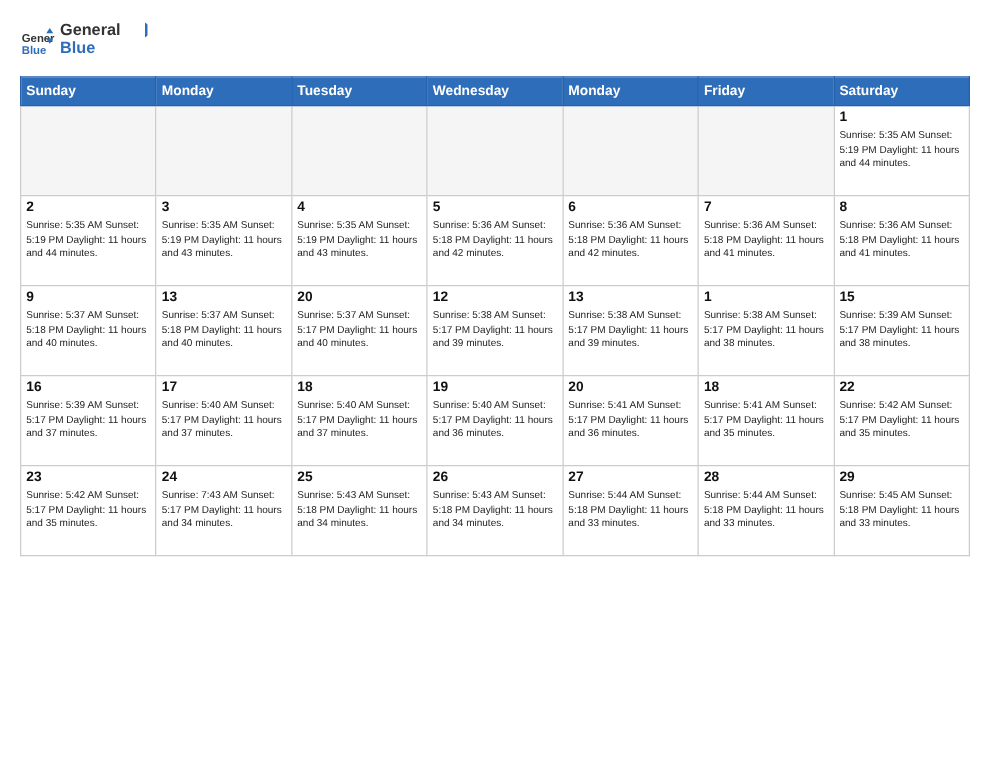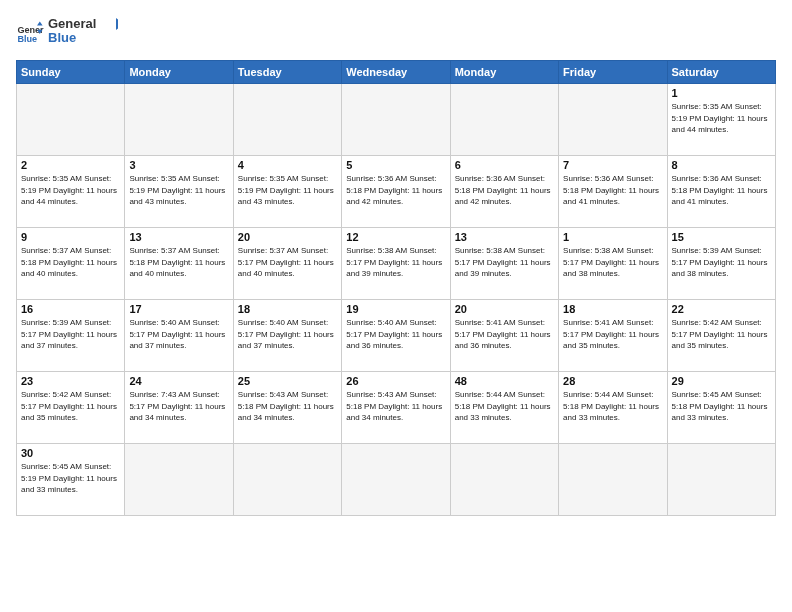--- a/index.html
+++ b/index.html
@@ -314,51 +314,36 @@
 and 34 minutes.</div>
           </td>
           <td>
             <div class="day-number">26</div>
             <div class="day-info">Sunrise: 5:43 AM
 Sunset: 5:18 PM
 Daylight: 11 hours
 and 34 minutes.</div>
           </td>
           <td>
-            <div class="day-number">48</div>
+            <div class="day-number">27</div>
             <div class="day-info">Sunrise: 5:44 AM
 Sunset: 5:18 PM
 Daylight: 11 hours
 and 33 minutes.</div>
           </td>
           <td>
             <div class="day-number">28</div>
             <div class="day-info">Sunrise: 5:44 AM
 Sunset: 5:18 PM
 Daylight: 11 hours
 and 33 minutes.</div>
           </td>
           <td>
             <div class="day-number">29</div>
             <div class="day-info">Sunrise: 5:45 AM
 Sunset: 5:18 PM
 Daylight: 11 hours
 and 33 minutes.</div>
           </td>
-        </tr>
-        <tr>
-          <td>
-            <div class="day-number">30</div>
-            <div class="day-info">Sunrise: 5:45 AM
-Sunset: 5:19 PM
-Daylight: 11 hours
-and 33 minutes.</div>
-          </td>
-          <td class="empty"></td>
-          <td class="empty"></td>
-          <td class="empty"></td>
-          <td class="empty"></td>
-          <td class="empty"></td>
-          <td class="empty"></td>
         </tr>
       </tbody>
   </table>
 </div>
 
 </body></html>

